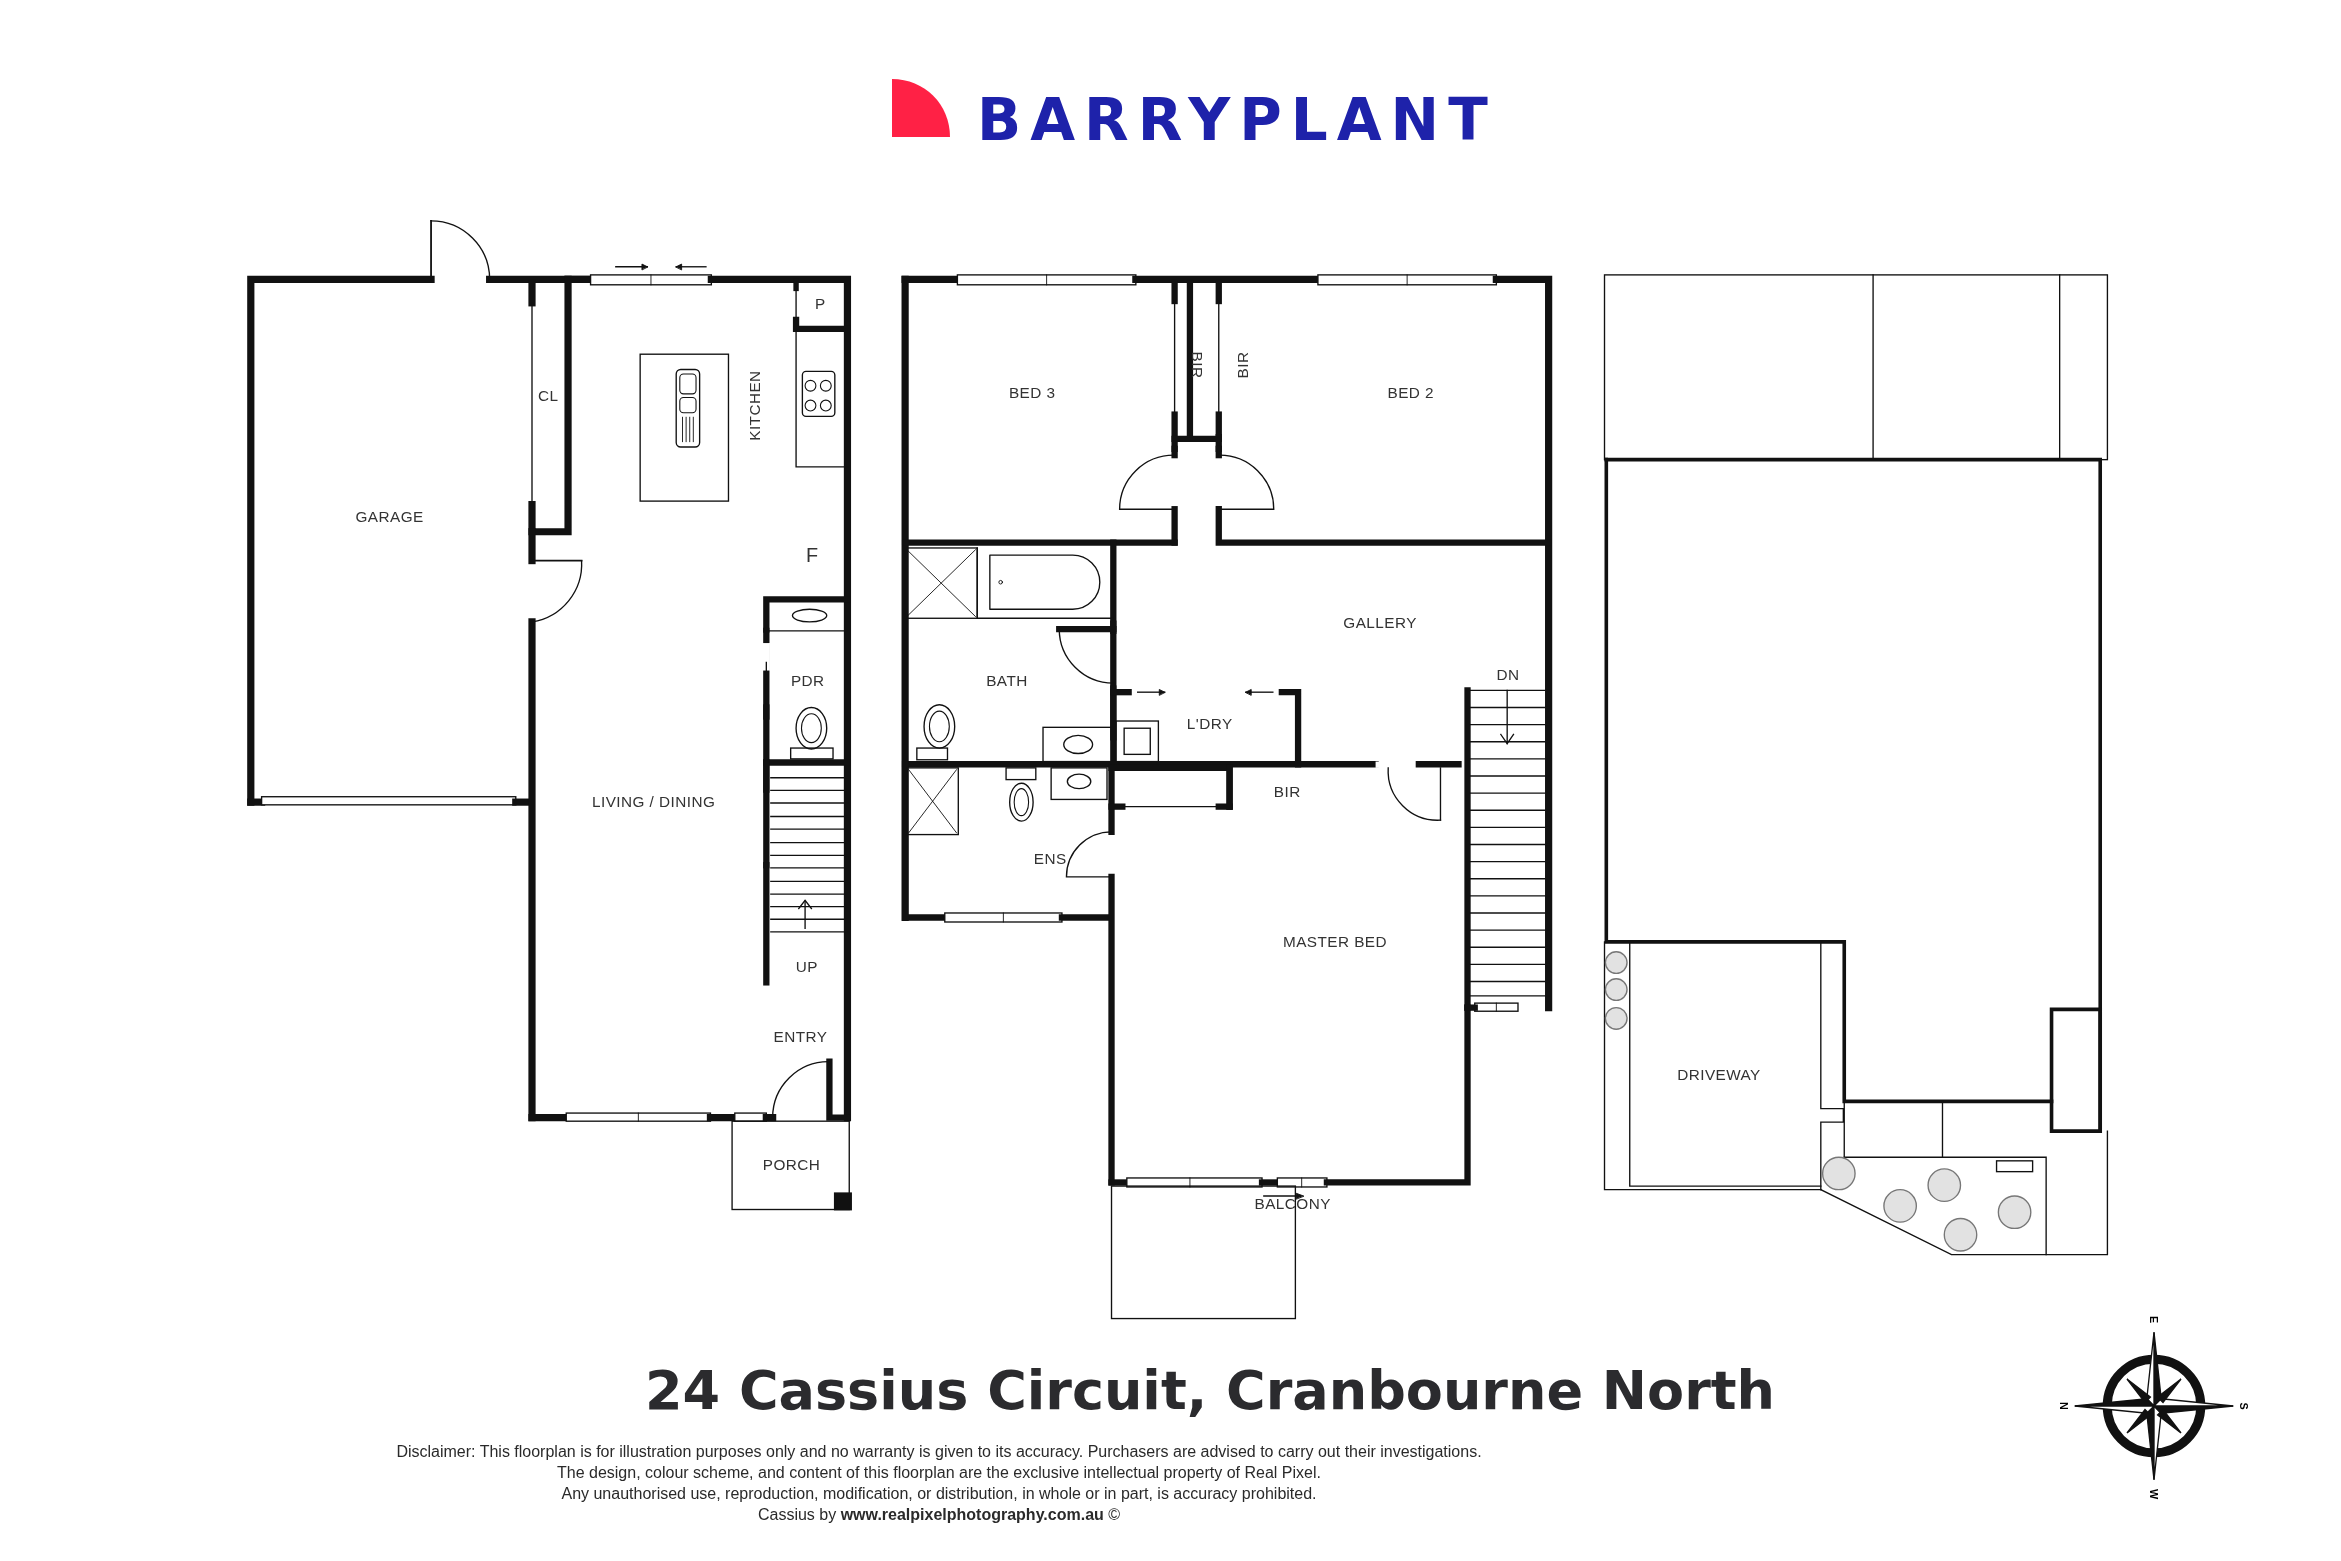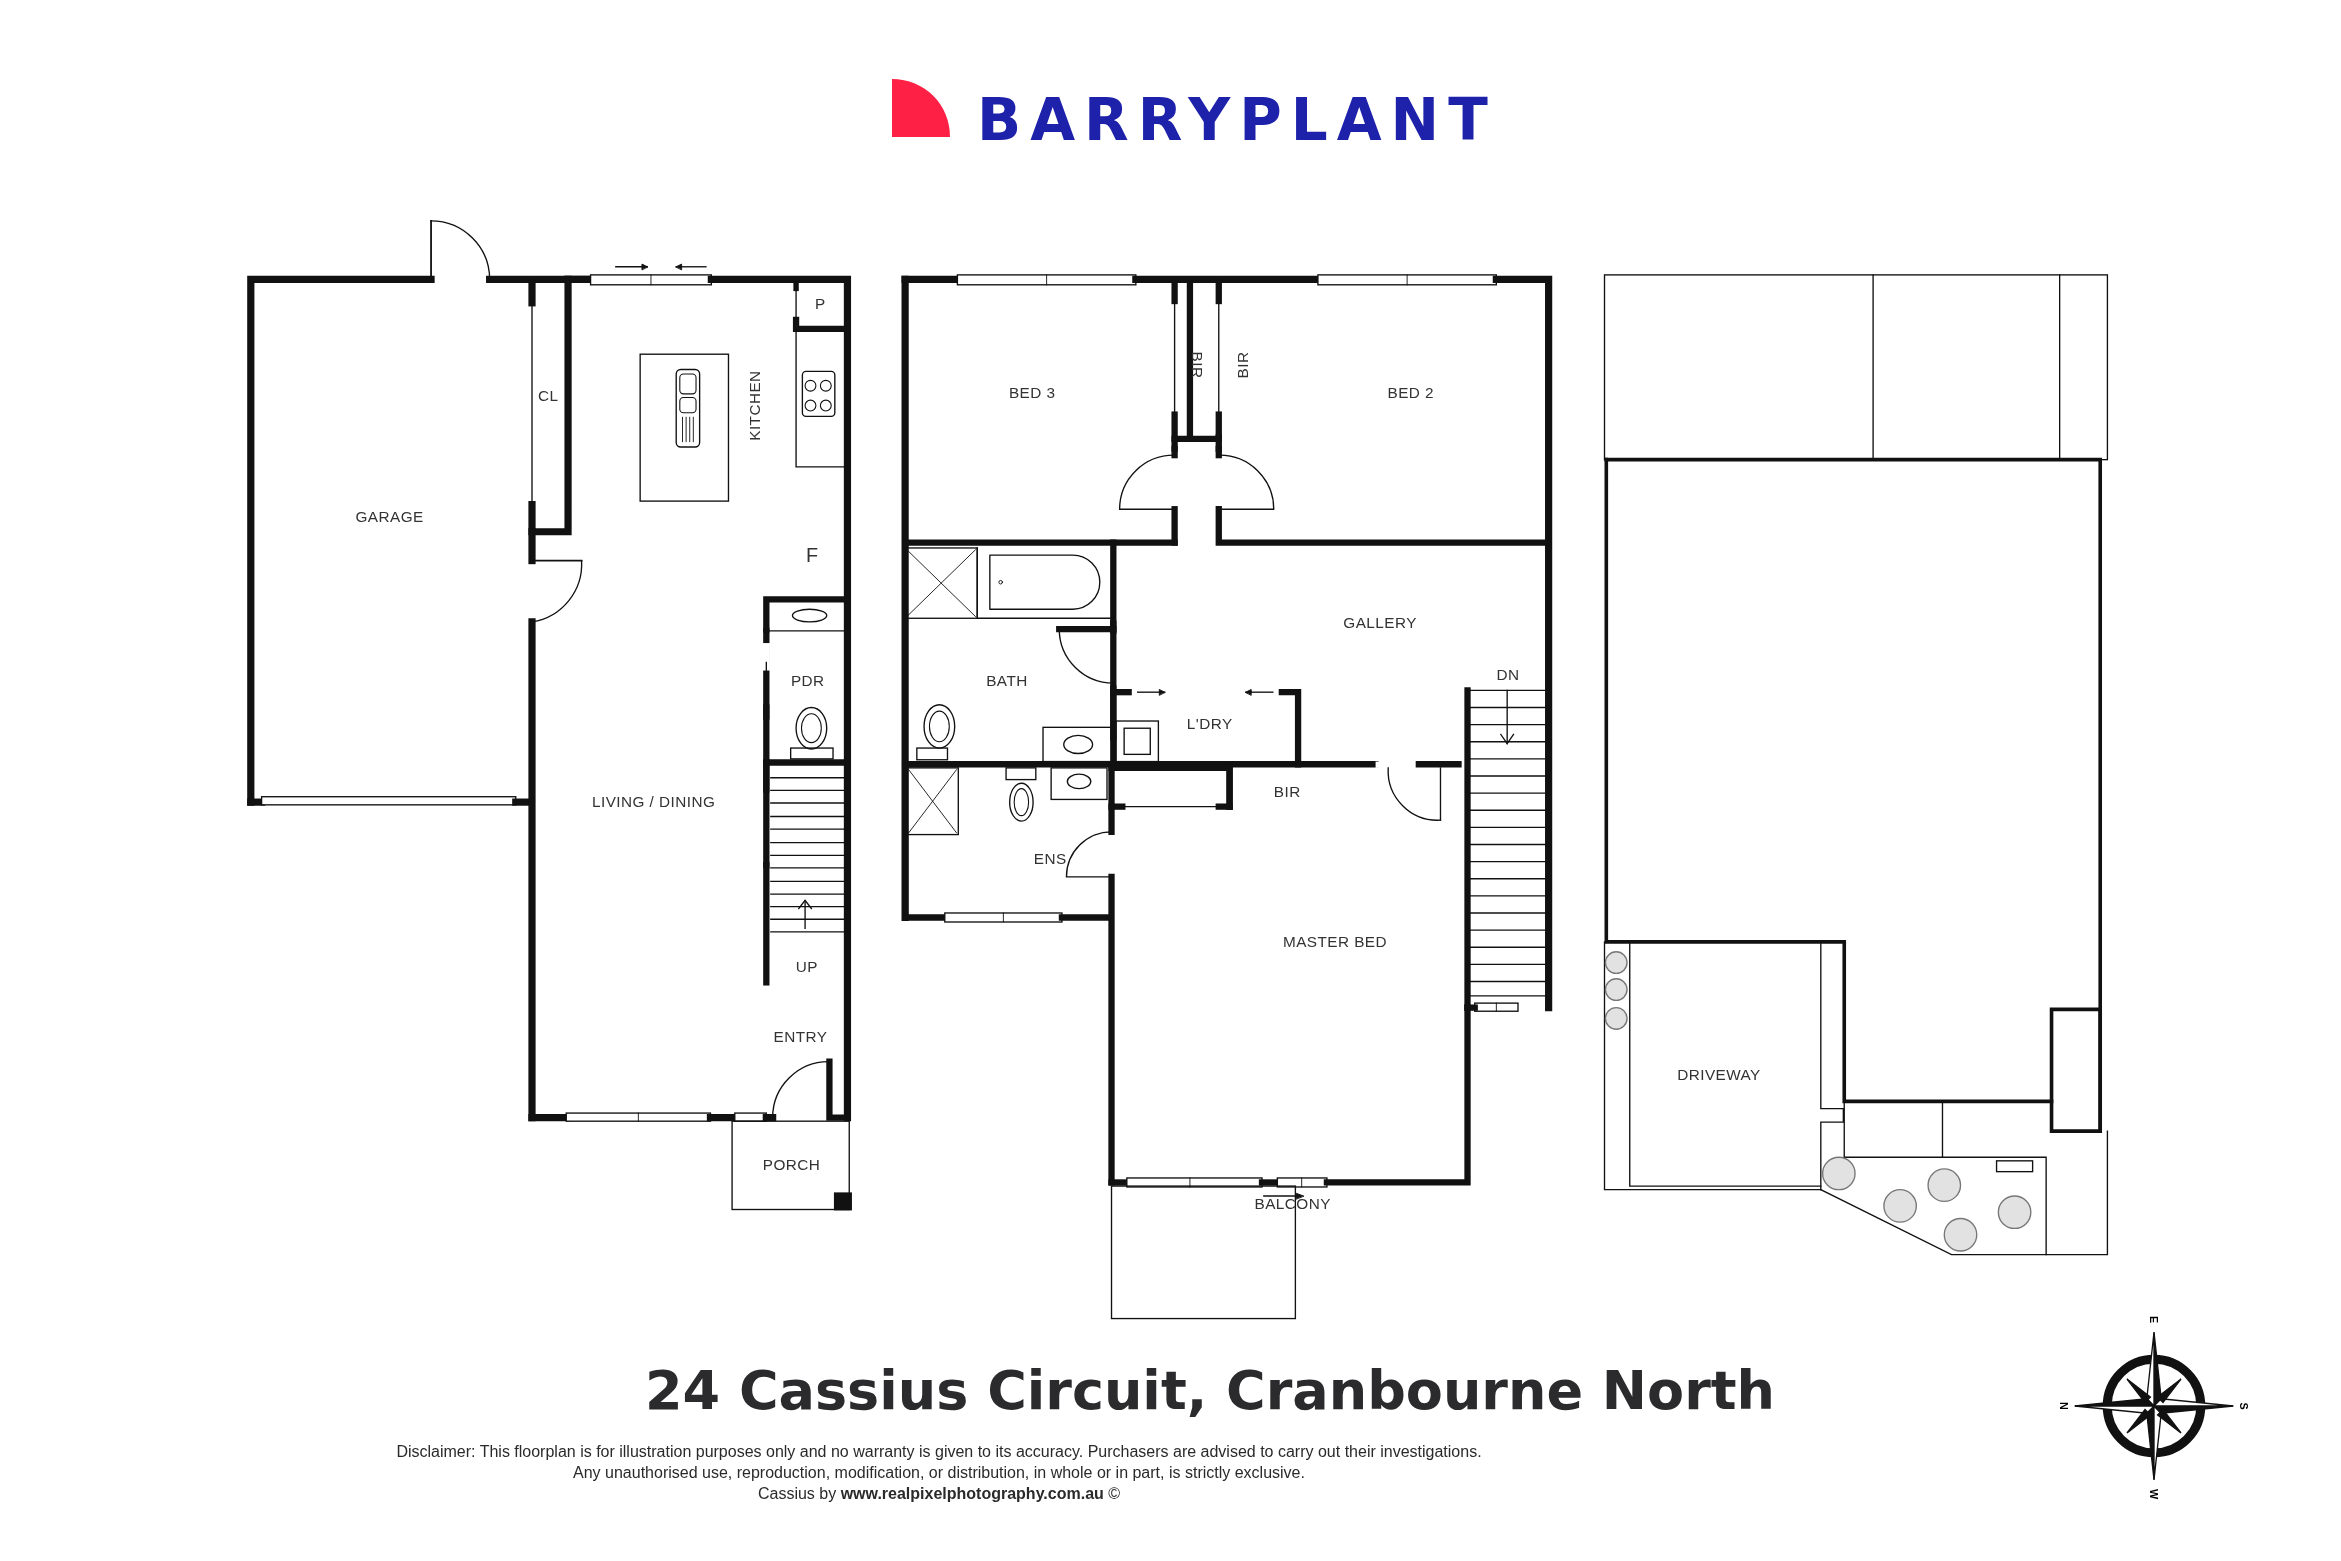--- a/index.html
+++ b/index.html
@@ -305,21 +305,22 @@
     <text class="room-label" x="1434" y="1342" text-anchor="middle">BALCONY</text>
 
     <text class="room-label" x="1907" y="1198" text-anchor="middle">DRIVEWAY</text>
   </g>
 </svg>
 
 <div class="title">24 Cassius Circuit, Cranbourne North</div>
 
 <div class="disclaimer">
   <span class="line">Disclaimer: This floorplan is for illustration purposes only and no warranty is given to its accuracy. Purchasers are advised to carry out their investigations.</span>
-  <span class="line">Any unauthorised use, reproduction, modification, or distribution, in whole or in part, is strictly exclusive.</span>
+  <span class="line">The design, colour scheme, and content of this floorplan are the exclusive intellectual property of Real Pixel.</span>
+  <span class="line">Any unauthorised use, reproduction, modification, or distribution, in whole or in part, is accuracy prohibited.</span>
   <span class="line">
     <span>Cassius by</span>
     <b>www.realpixelphotography.com.au</b>
     <span>©</span>
   </span>
 </div>
 
 <svg class="compass" viewBox="0 0 220 220">
   <circle cx="110" cy="110" r="52" fill="none" stroke="#111" stroke-width="10"></circle>
   <g stroke="#111" stroke-width="1.5">

